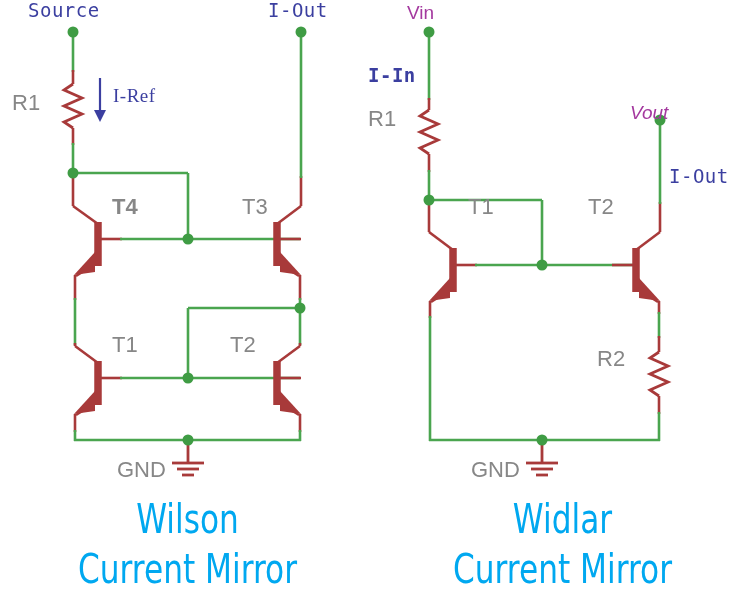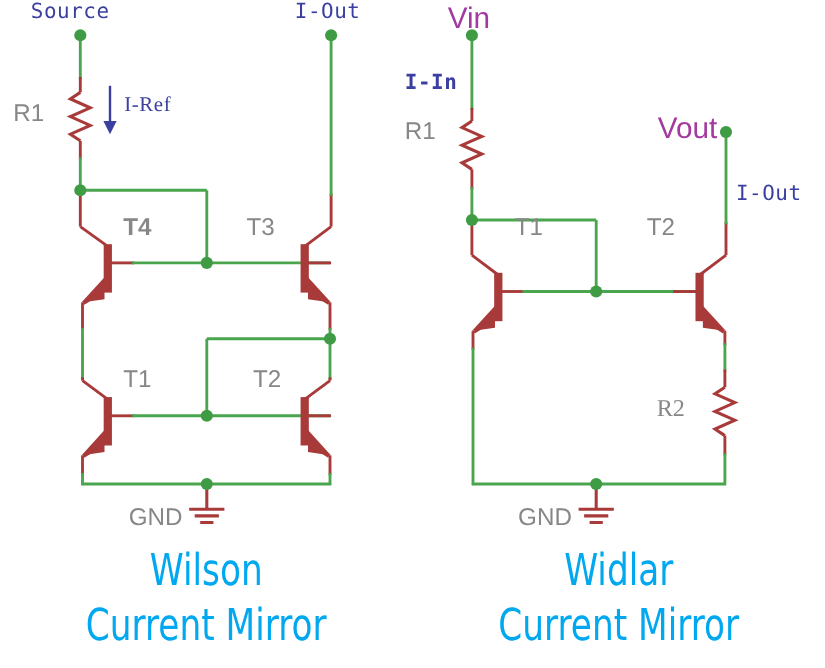--- a/index.html
+++ b/index.html
@@ -36,21 +36,21 @@
     letter-spacing:0.5px;
   }
   .lbl-gray{
     font-family:"Liberation Sans", sans-serif;
     color:#878787;
     font-size:22px;
   }
   .lbl-purple{
     font-family:"Liberation Sans", sans-serif;
     color:#a4399f;
-    font-size:27px;
+    font-size:19px;
     font-weight:400;
   }
   .title{
     position:absolute;
     color:#00a8f0;
     font-family:"DejaVu Sans","Liberation Sans",sans-serif;
     font-size:40px;
     line-height:46px;
     text-align:center;
     white-space:nowrap;
@@ -197,33 +197,33 @@
       <circle class="node-dot" cx="542" cy="265" r="5.5"></circle>
       <circle class="node-dot" cx="542" cy="440" r="5.5"></circle>
     </g>
   </svg>
 
   <div class="lbl lbl-mono" style="left:28px;top:1px;">Source</div>
   <div class="lbl lbl-mono" style="left:268px;top:1px;">I-Out</div>
   <div class="lbl lbl-gray" style="left:12px;top:92px;">R1</div>
   <div class="lbl lbl-mono" style="left:113px;top:86px;font-family:Liberation Serif, serif;">I-Ref</div>
   <div class="lbl lbl-gray" style="left:112px;top:196px;font-weight:bold;">T4</div>
-  <div class="lbl lbl-gray" style="left:224px;top:196px;">T3</div>
+  <div class="lbl lbl-gray" style="left:242px;top:196px;">T3</div>
   <div class="lbl lbl-gray" style="left:112px;top:334px;">T1</div>
   <div class="lbl lbl-gray" style="left:230px;top:334px;">T2</div>
   <div class="lbl lbl-gray" style="left:117px;top:459px;">GND</div>
 
   <div class="lbl lbl-purple" style="left:407px;top:3px;">Vin</div>
   <div class="lbl lbl-mono" style="left:368px;top:66px;font-weight:bold;">I-In</div>
   <div class="lbl lbl-gray" style="left:368px;top:108px;">R1</div>
-  <div class="lbl lbl-purple" style="left:598px;top:103px;">Vout</div>
+  <div class="lbl lbl-purple" style="left:630px;top:103px;font-style:italic;">Vout</div>
   <div class="lbl lbl-mono" style="left:669px;top:167px;">I-Out</div>
   <div class="lbl lbl-gray" style="left:468px;top:196px;">T1</div>
   <div class="lbl lbl-gray" style="left:588px;top:196px;">T2</div>
-  <div class="lbl lbl-gray" style="left:597px;top:360px;font-family:Liberation Serif, serif;">R2</div>
+  <div class="lbl lbl-gray" style="left:597px;top:348px;">R2</div>
   <div class="lbl lbl-gray" style="left:471px;top:459px;">GND</div>
 
   <div class="title" style="left:0px;top:496px;width:375px;">Wilson</div>
   <div class="title" style="left:0px;top:546px;width:375px;">Current Mirror</div>
 
   <div class="title" style="left:375px;top:496px;width:375px;">Widlar</div>
   <div class="title" style="left:375px;top:546px;width:375px;">Current Mirror</div>
 
 </div>
 

